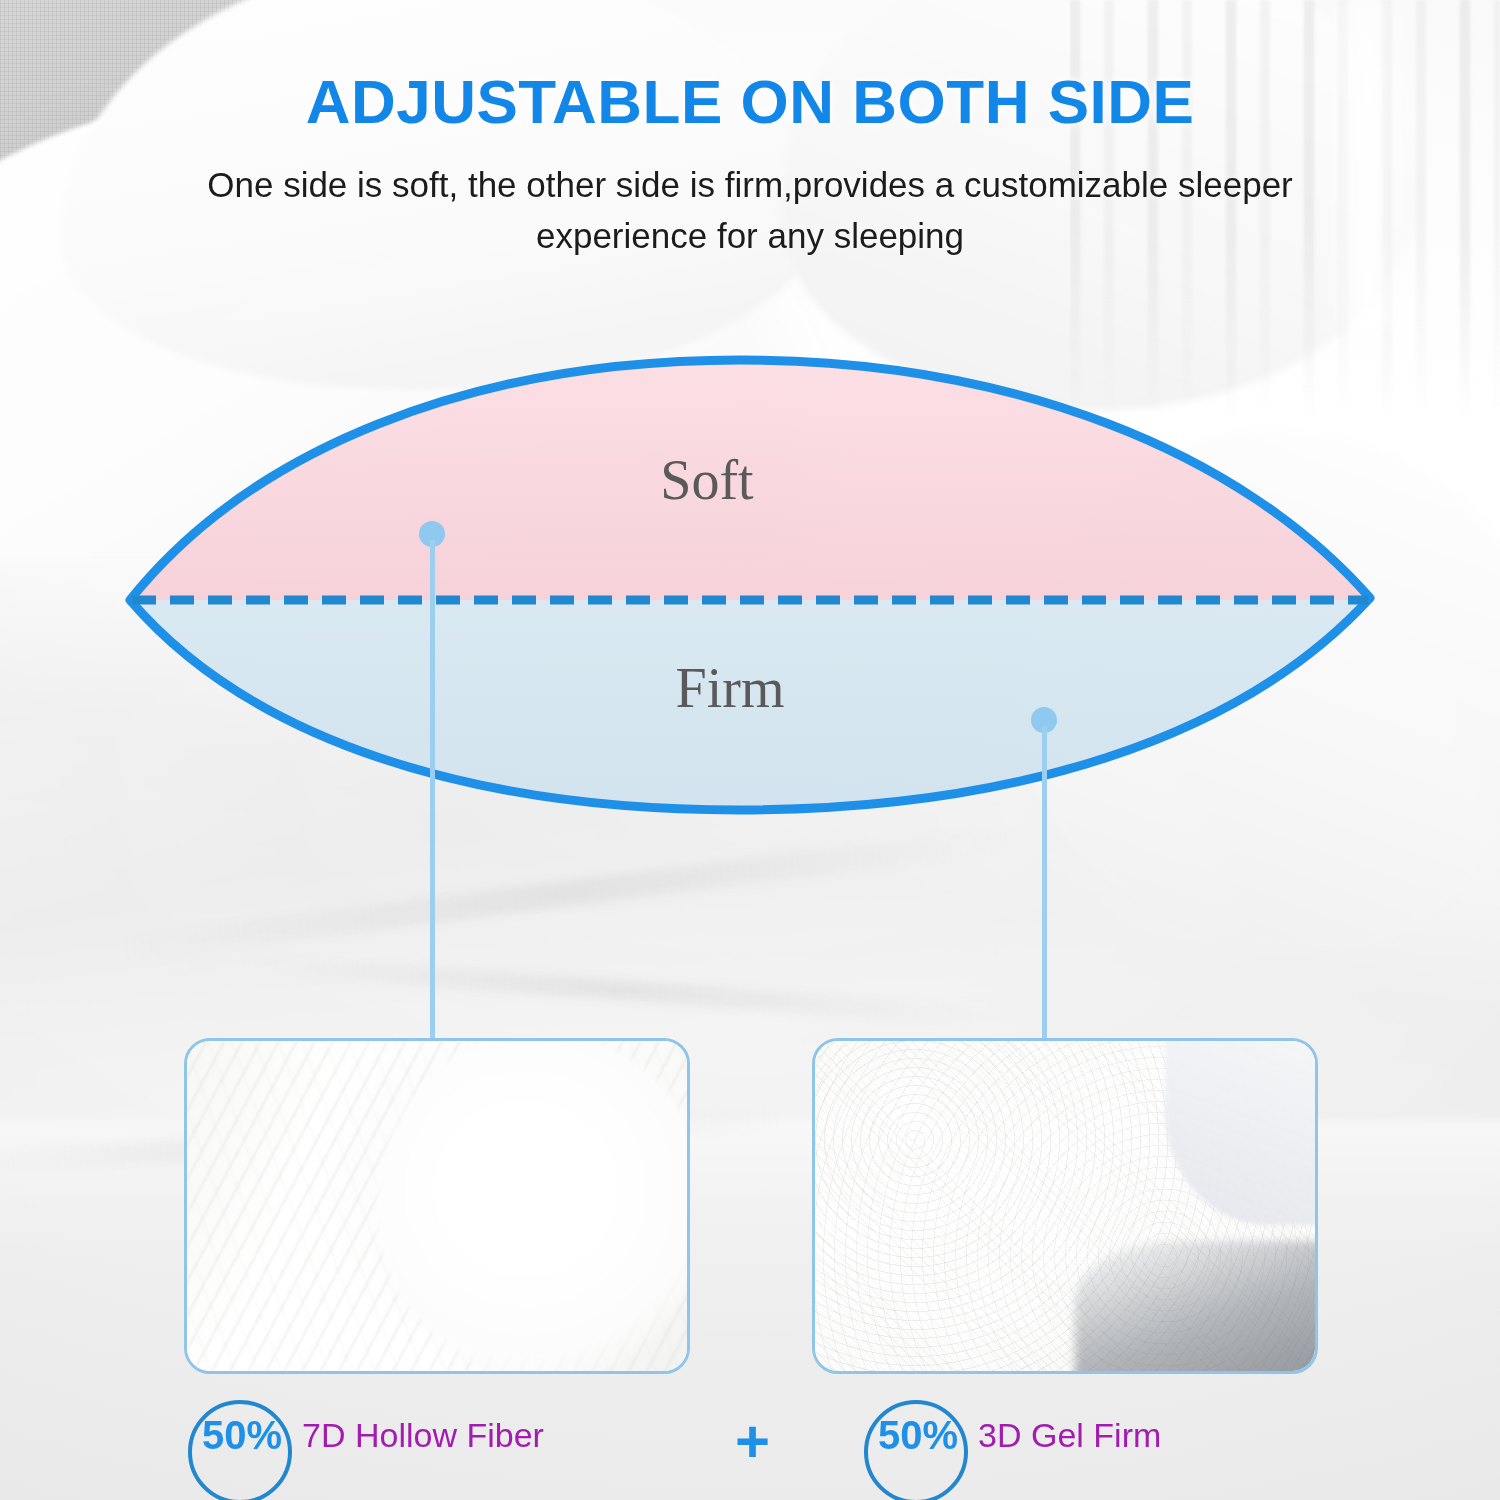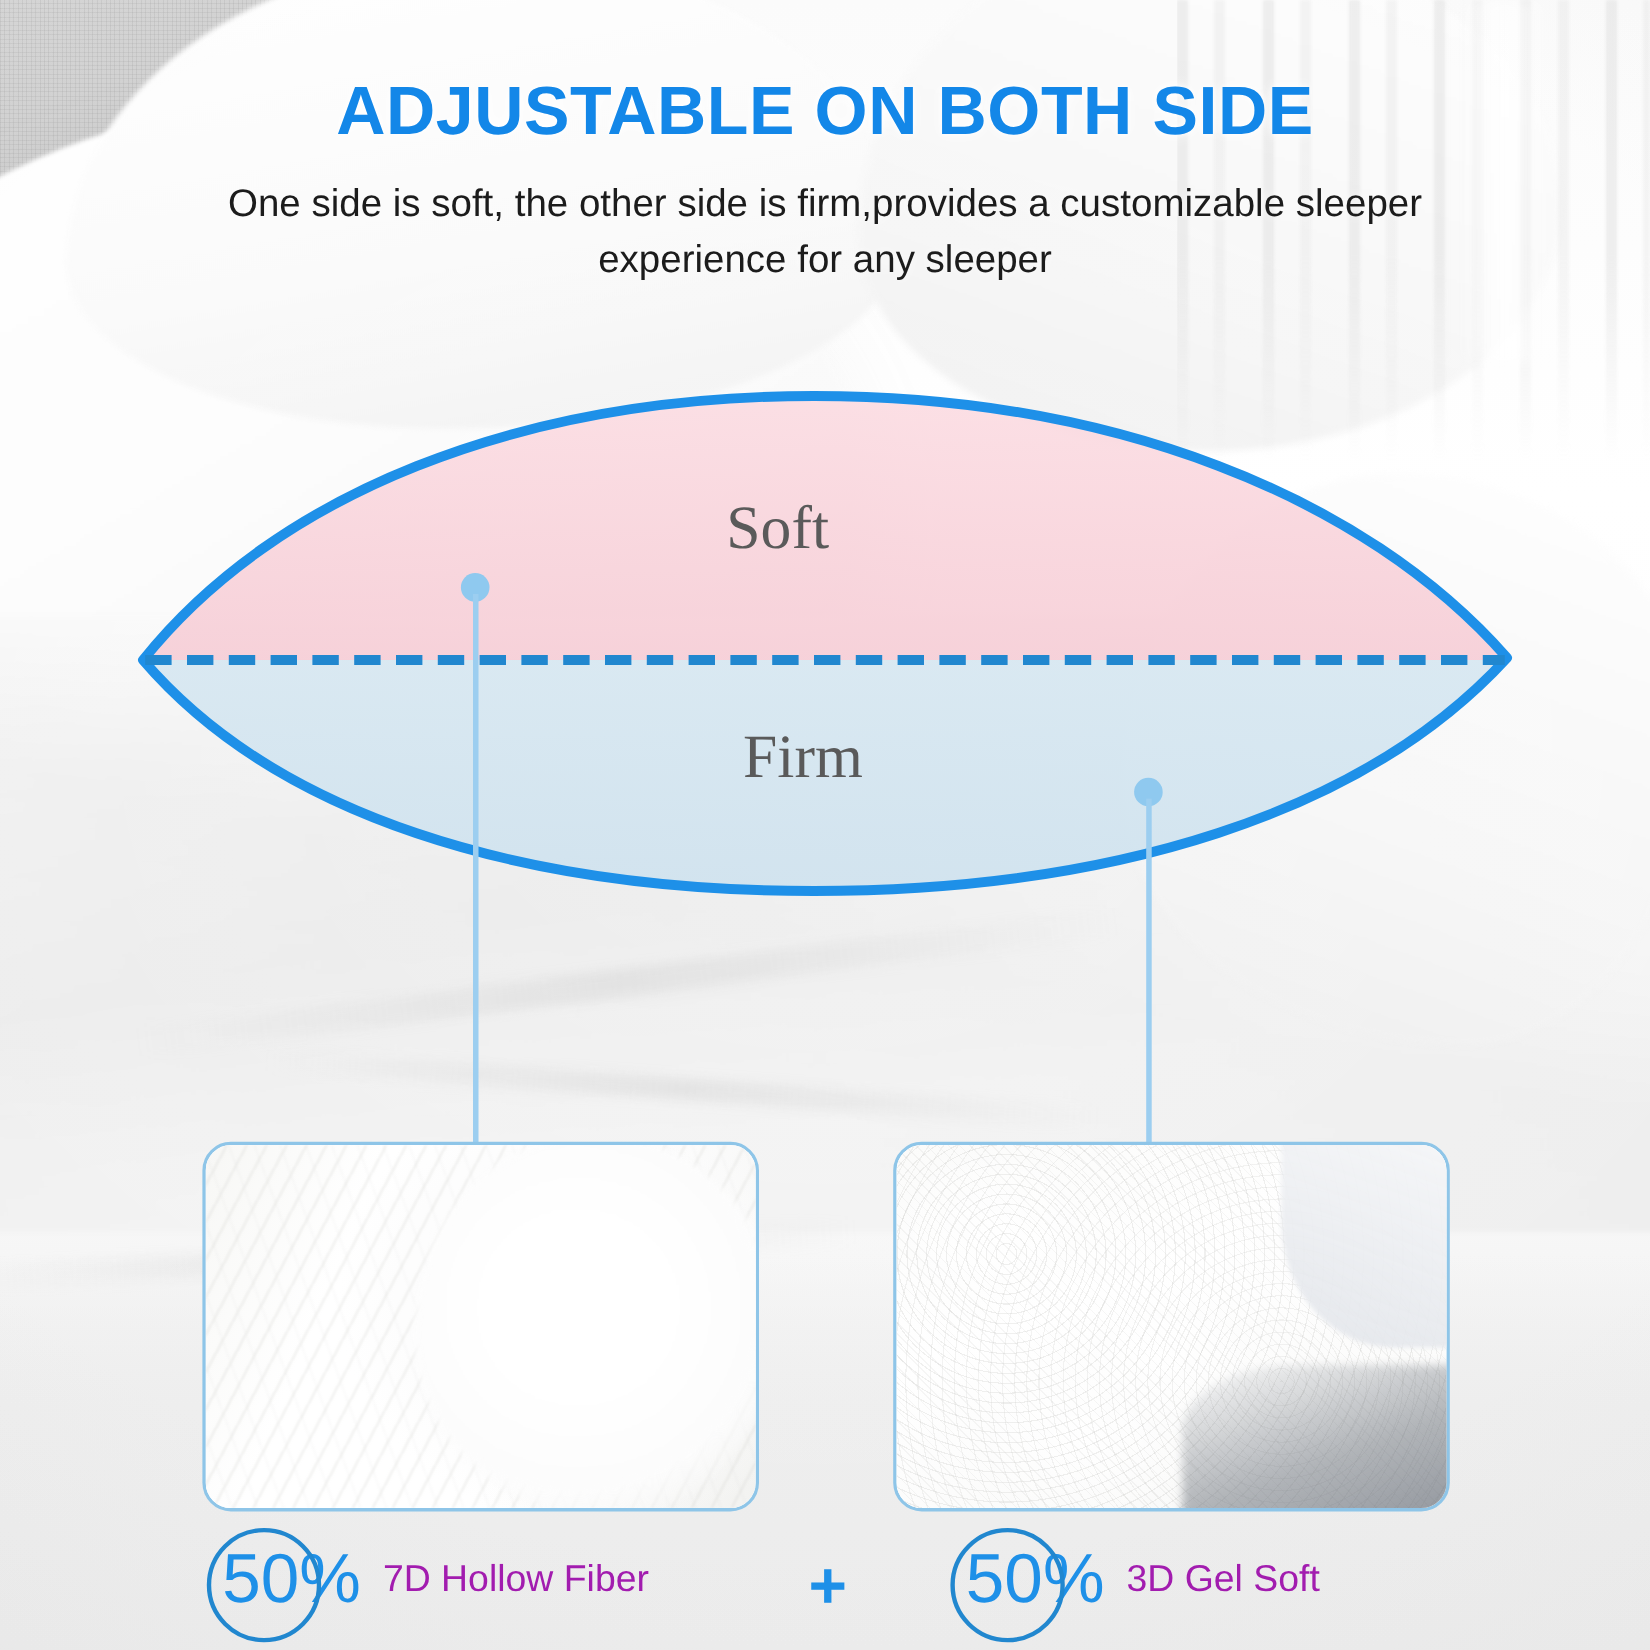--- a/index.html
+++ b/index.html
@@ -210,21 +210,21 @@
   
   .caption{
     position:absolute;top:1400px;height:70px;
     display:flex;align-items:center;
   }
   #caption-left{left:196px;}
   #caption-right{left:872px;}
   .pct{
     position:relative;
     color:#1e90e8;
-    font-size:63px;font-weight:normal;
+    font-size:40px;font-weight:bold;
     padding:0 6px;
     line-height:1;
     z-index:2;
   }
   .pct-ring{
     position:absolute;left:-8px;top:-15px;
     width:96px;height:96px;border-radius:50%;
     border:4px solid #2187cf;
     z-index:1;
   }
@@ -256,21 +256,21 @@
     <div class="bg-fold" style="left:240px;top:980px;width:760px;height:20px;transform:rotate(4deg);"></div>
     <div class="bg-fold" style="left:-40px;top:1130px;width:820px;height:22px;transform:rotate(-3deg);"></div>
     <div class="bg-rightsheet"></div>
     <div class="bg-bottom"></div>
     <div class="bg-vignette"></div>
   </div>
 
   <div class="title">ADJUSTABLE ON BOTH SIDE</div>
   <div class="subtitle">
     <span>One side is soft, the other side is firm,provides a customizable sleeper</span>
-    <span>experience for any sleeper</span>
+    <span>experience for any sleeping</span>
   </div>
 
   <div class="pillow-wrap">
     <svg width="1500" height="520" viewBox="0 0 1500 520">
       <defs>
         <clipPath id="pillowClip">
           <path d="M 130 270
                    C 250 120, 470 30, 740 30
                    C 1010 30, 1240 120, 1370 268
                    C 1240 410, 1010 480, 740 480
@@ -332,16 +332,16 @@
     <span class="cap-text">7D Hollow Fiber</span>
   </div>
 
   <div class="plus-sign">+</div>
 
   <div class="caption" id="caption-right">
     <span class="pct">
       <span class="pct-ring"></span>
       <span>50%</span>
     </span>
-    <span class="cap-text">3D Gel Soft</span>
+    <span class="cap-text">3D Gel Firm</span>
   </div>
 
 </div>
 
 </body></html>

